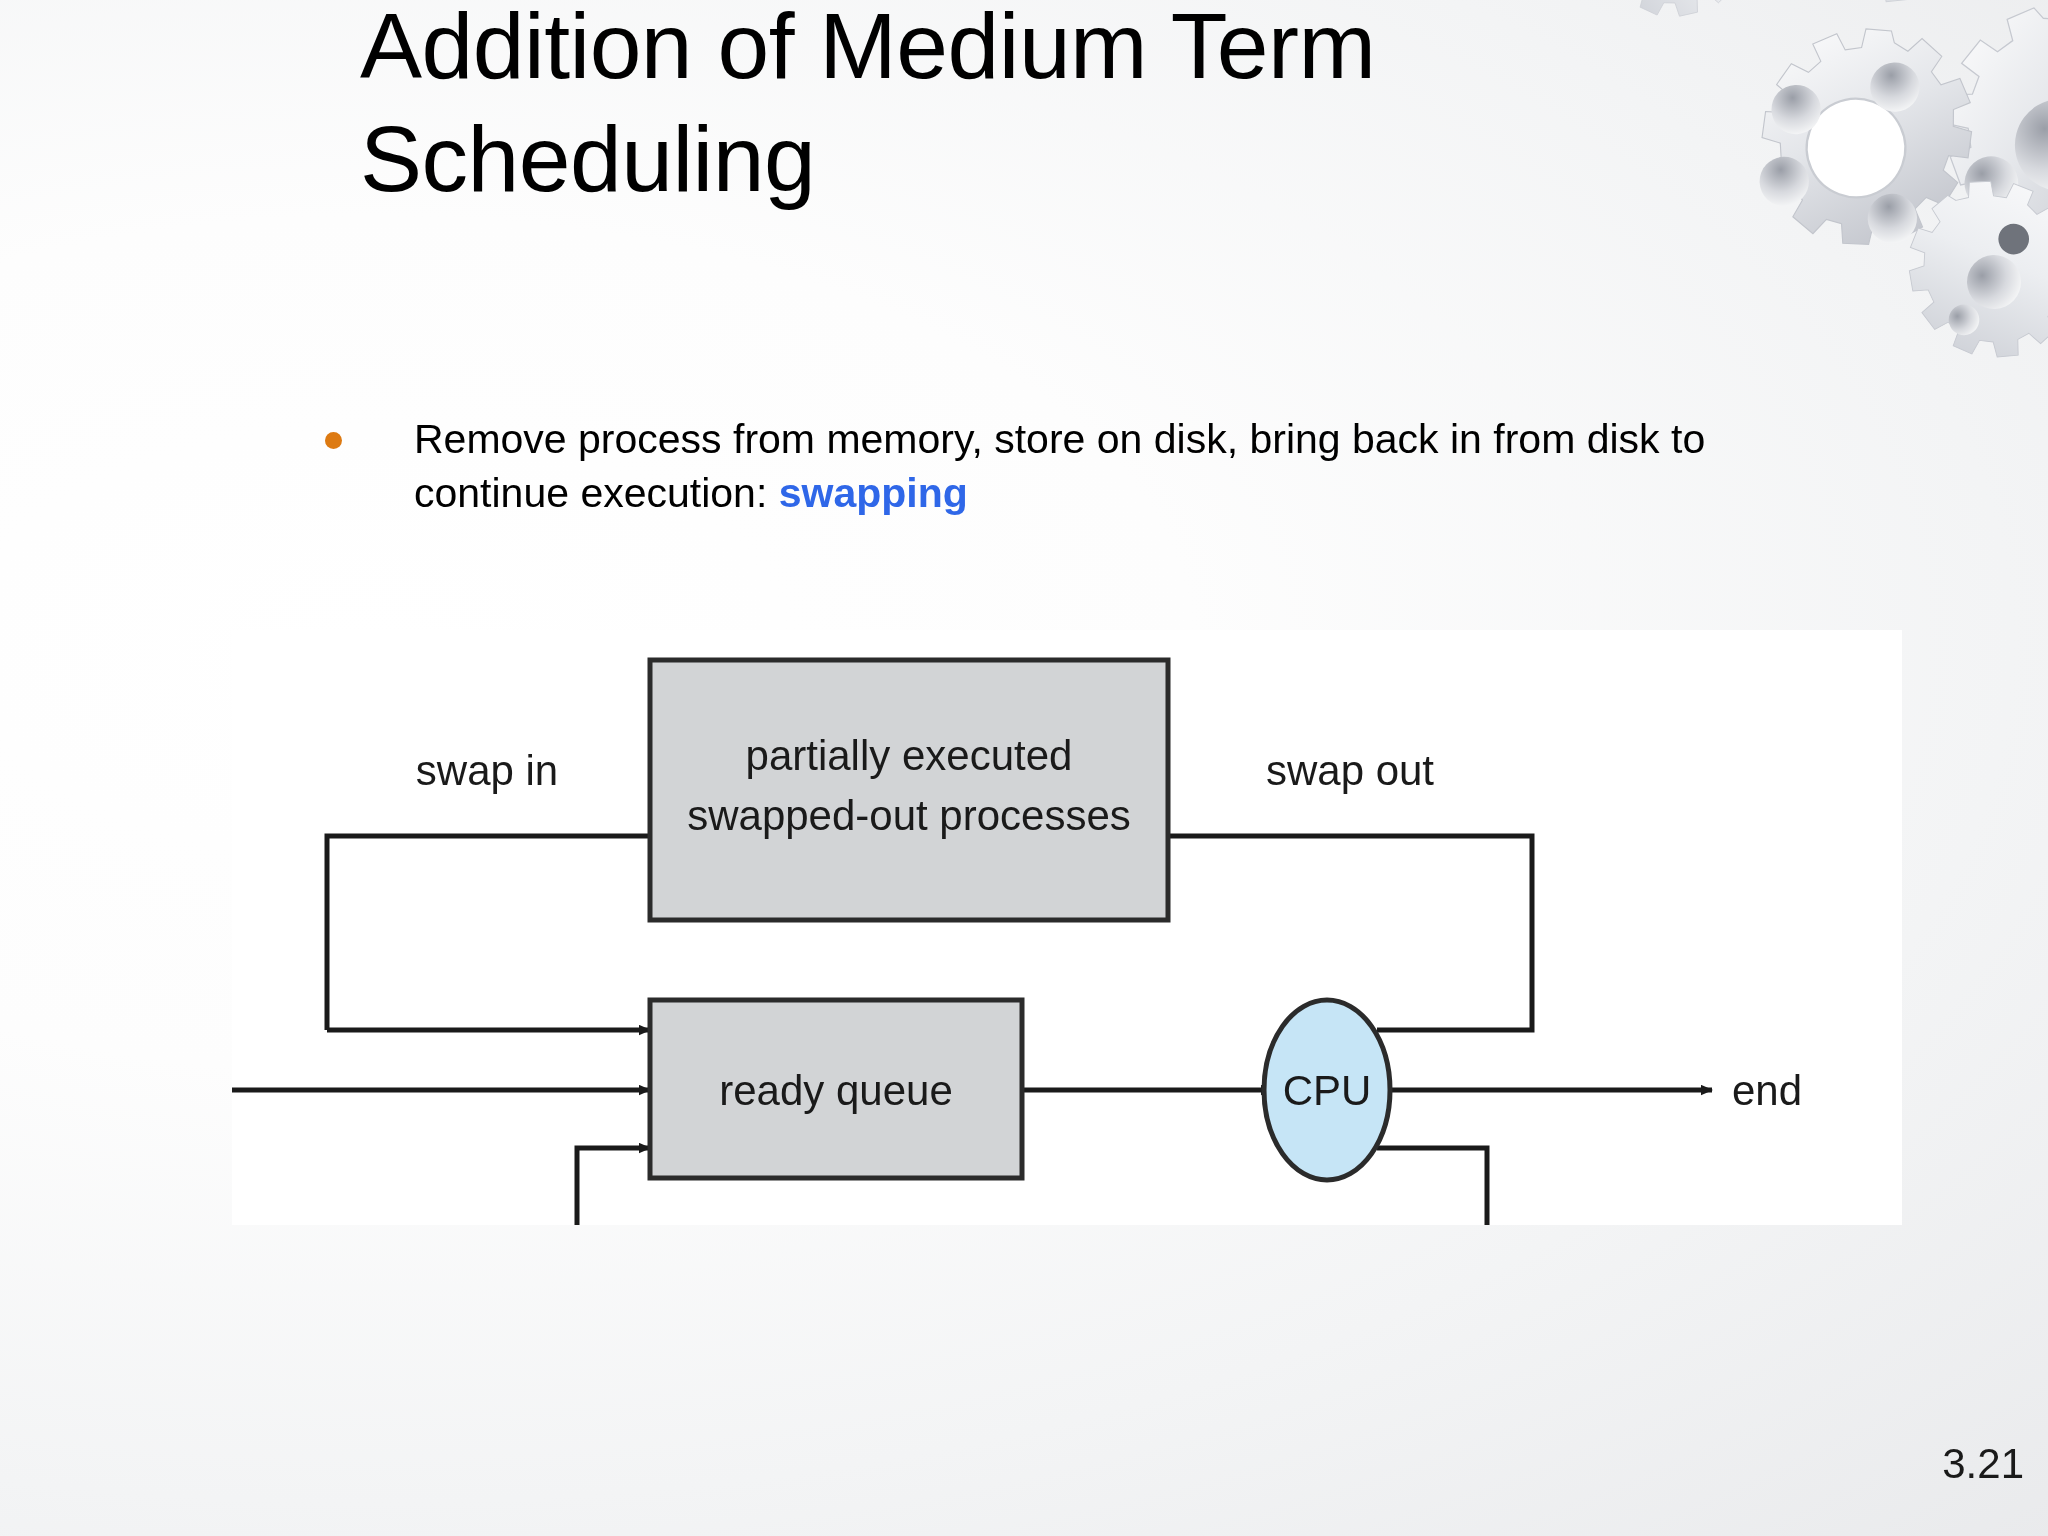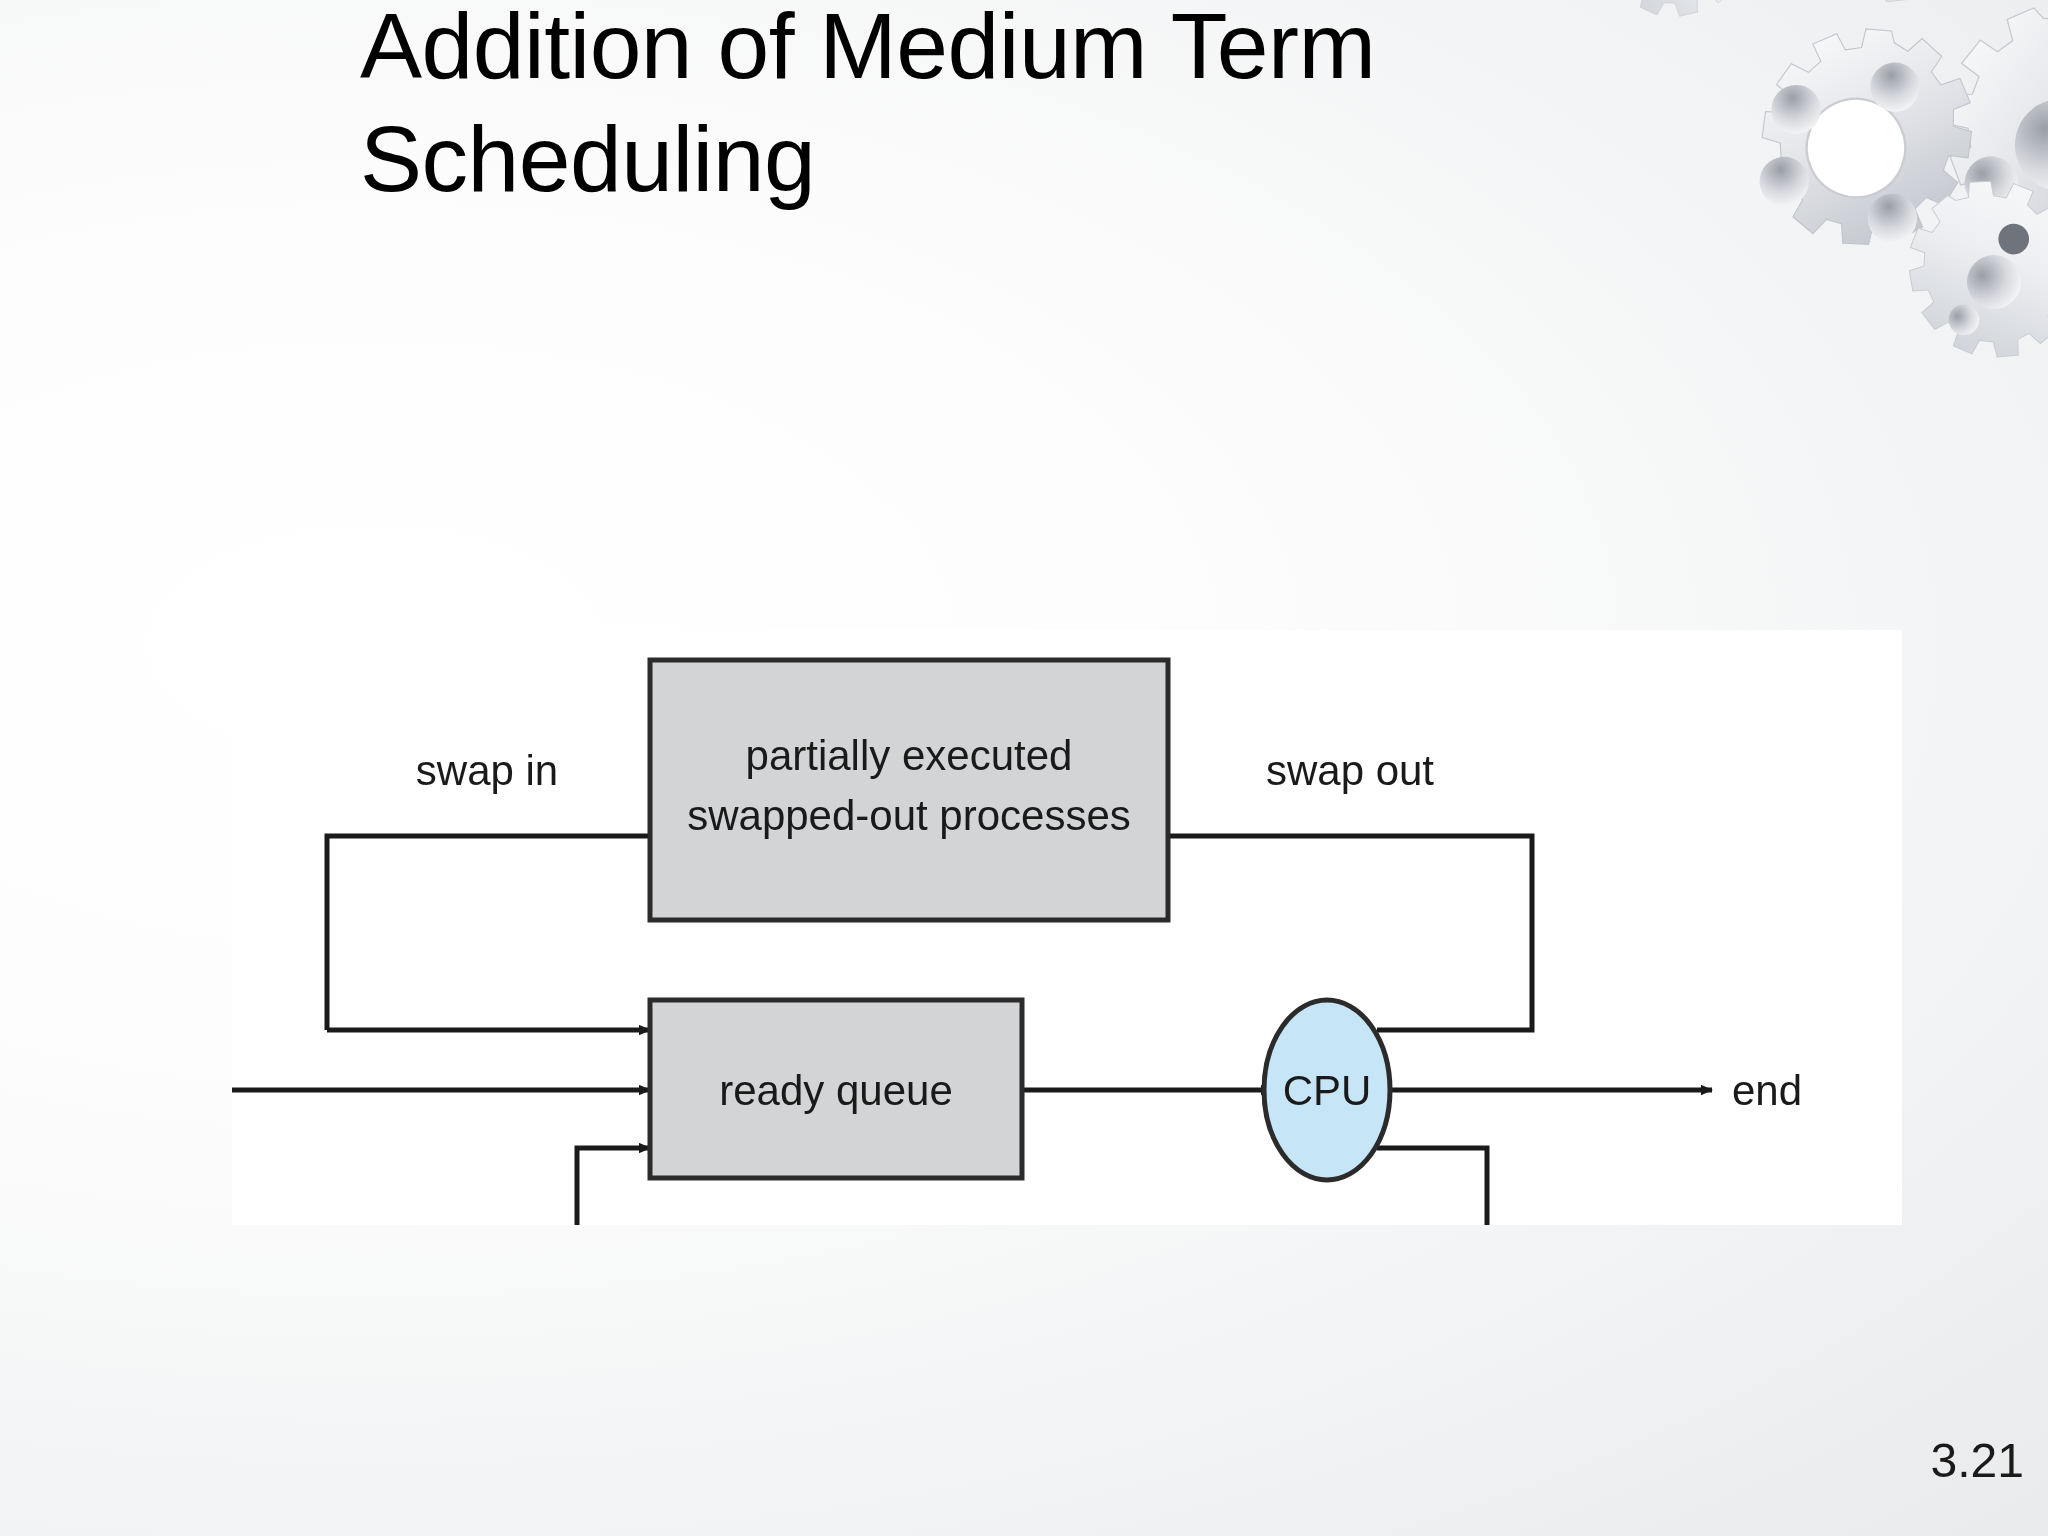--- a/index.html
+++ b/index.html
@@ -86,21 +86,21 @@
     height: 595px;
     background: #ffffff;
   }
   #diagram svg { display: block; }
 
   
   #pageno {
     position: absolute;
     right: 52px;
     bottom: 48px;
-    font-size: 48px;
+    font-size: 42px;
     color: #1a1a1a;
   }
 </style>
 </head>
 <body>
 
 <div id="slide">
 
   <div id="gears">
     <svg viewBox="0 0 560 470" width="560" height="470" aria-hidden="true">
@@ -167,20 +167,24 @@
       <g transform="translate(115,18) scale(0.8) rotate(5)">
         <use href="#gearshape" fill="url(#gg2)" stroke="#cdd0d6" stroke-width="1"></use>
         <circle cx="0" cy="0" r="28" fill="url(#hole)"></circle>
       </g>
     </svg>
   </div>
 
   <div id="title">Addition of Medium Term Scheduling</div>
 
 
+  <div class="bullet-row" id="b2">
+    <span class="dot"></span>
+    <span class="txt"><span>Remove process from memory, store on disk, bring back in from disk to continue execution: </span><span class="kw">swapping</span></span>
+  </div>
 
   <div id="diagram">
     <svg viewBox="0 0 1670 595" width="1670" height="595">
       <defs>
         <marker id="arw" markerWidth="13" markerHeight="13" refX="11" refY="5.2" orient="auto" markerUnits="userSpaceOnUse">
           <path d="M0,0 L12,5.2 L0,10.4 Z" fill="#1a1a1a"></path>
         </marker>
       </defs>
 
       <g stroke="#1a1a1a" stroke-width="5" fill="none">

